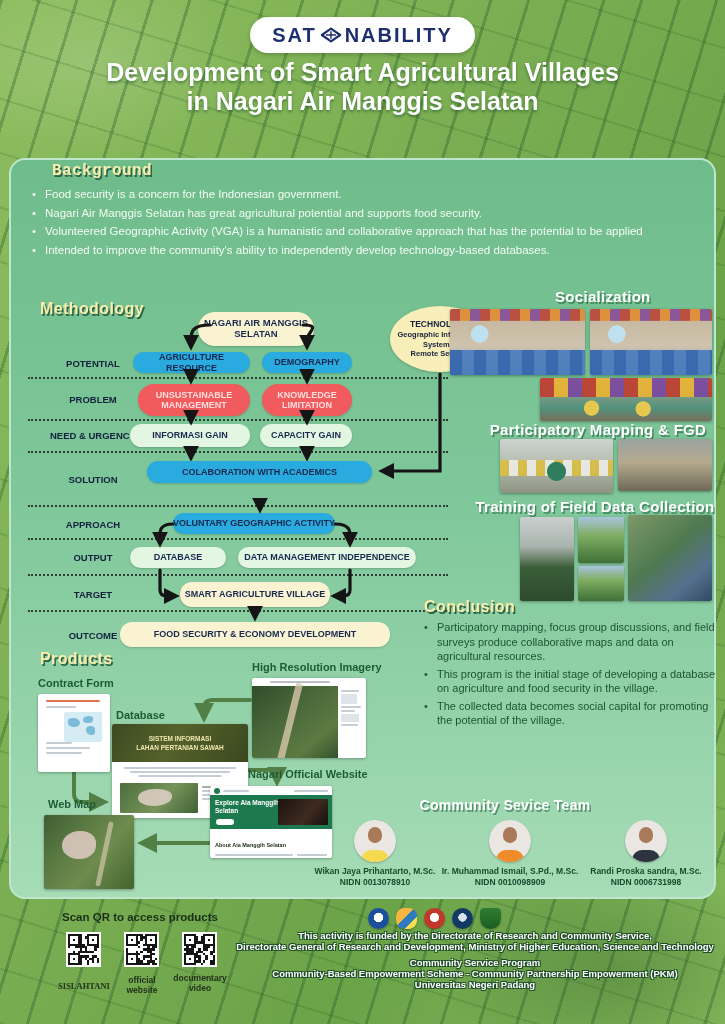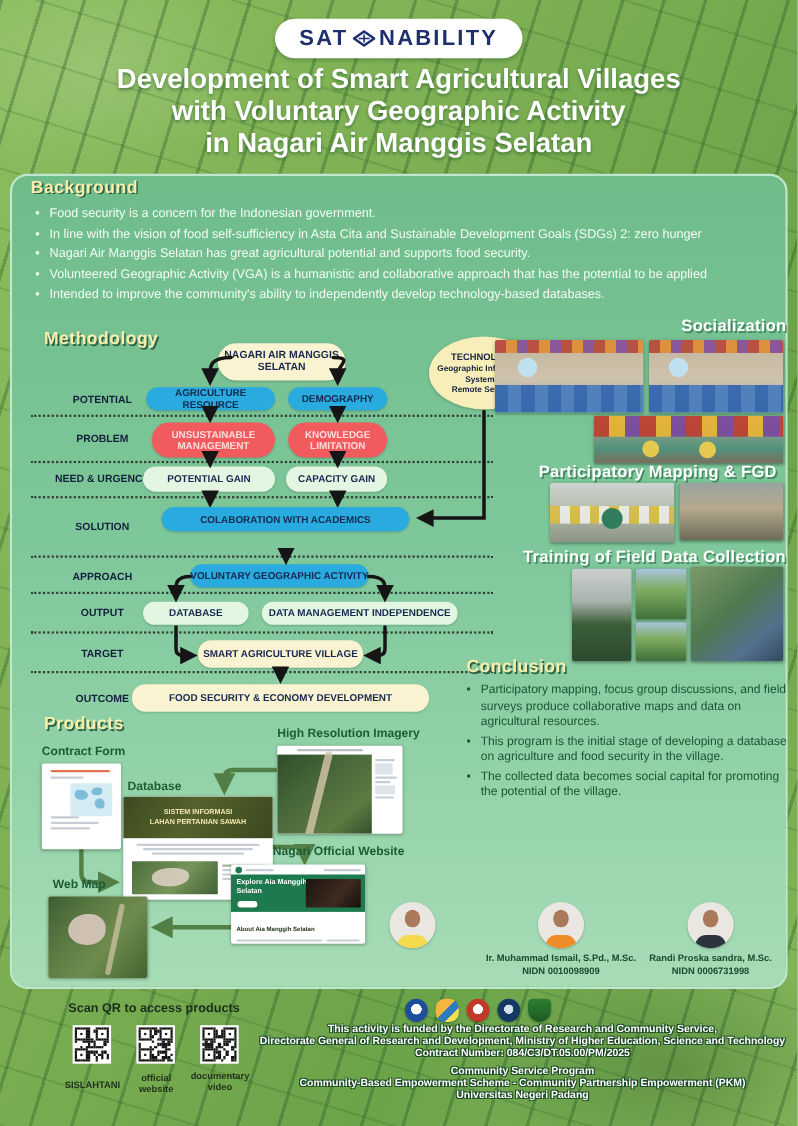--- a/index.html
+++ b/index.html
@@ -99,30 +99,28 @@
     <span style="display:inline-flex;width:22px;height:18px;">
       <svg viewBox="0 0 24 18" width="22" height="18">
           <path d="M2 9 L12 2 L22 9 L12 16 Z" fill="none" stroke="#1d2f6e" stroke-width="2.4" stroke-linejoin="round"></path>
           <path d="M6.5 9 H17.5 M12 5 V13" stroke="#1d2f6e" stroke-width="1.6"></path>
         </svg>
     </span>
     <span class="logo-txt">NABILITY</span>
   </div>
   <div class="abs title">
     <div>Development of Smart Agricultural Villages</div>
-    <div>with Voluntary Geographic Activity</div>
     <div>in Nagari Air Manggis Selatan</div>
   </div>
 
   <div class="abs panel"></div>
 
-  <div class="abs h-yellow" style="left:28px;top:162px;">Background</div>
+  <div class="abs h-yellow" style="left:52px;top:162px;font-family:Liberation Mono, monospace;">Background</div>
   <ul class="abs bullets" style="left:30px;top:185px;width:672px;">
     <li>Food security is a concern for the Indonesian government.</li>
-    <li>In line with the vision of food self-sufficiency in Asta Cita and  Sustainable Development Goals (SDGs) 2: zero hunger</li>
     <li>Nagari Air Manggis Selatan has great agricultural potential and supports food security.</li>
     <li>Volunteered Geographic Activity (VGA) is a humanistic and collaborative approach that has the potential to be applied</li>
     <li>Intended to improve the community's ability to independently develop technology-based databases.</li>
   </ul>
 
   <div class="abs h-yellow" style="left:40px;top:300px;">Methodology</div>
 
   <div class="abs pill cream" style="left:198px;top:312px;width:116px;height:34px;border-radius:17px;flex-direction:column;font-size:9.5px;">
     <span>NAGARI AIR MANGGIS</span>
     <span>SELATAN</span>
@@ -141,21 +139,21 @@
   <div class="abs rowlab" style="top:474px;">SOLUTION</div>
   <div class="abs rowlab" style="top:519px;">APPROACH</div>
   <div class="abs rowlab" style="top:552px;">OUTPUT</div>
   <div class="abs rowlab" style="top:589px;">TARGET</div>
   <div class="abs rowlab" style="top:630px;">OUTCOME</div>
 
   <div class="abs pill blue" style="left:133px;top:352px;width:117px;height:21px;">AGRICULTURE RESOURCE</div>
   <div class="abs pill blue" style="left:262px;top:352px;width:90px;height:21px;">DEMOGRAPHY</div>
   <div class="abs pill red" style="left:138px;top:384px;width:112px;height:32px;border-radius:16px;padding:0 10px;box-sizing:border-box;">UNSUSTAINABLE MANAGEMENT</div>
   <div class="abs pill red" style="left:262px;top:384px;width:90px;height:32px;border-radius:16px;padding:0 10px;box-sizing:border-box;">KNOWLEDGE LIMITATION</div>
-  <div class="abs pill green" style="left:130px;top:424px;width:120px;height:23px;">POTENTIAL GAIN</div>
+  <div class="abs pill green" style="left:130px;top:424px;width:120px;height:23px;">INFORMASI GAIN</div>
   <div class="abs pill green" style="left:260px;top:424px;width:92px;height:23px;">CAPACITY GAIN</div>
   <div class="abs pill blue" style="left:147px;top:461px;width:225px;height:22px;z-index:2;">COLABORATION WITH ACADEMICS</div>
   <div class="abs pill blue" style="left:173px;top:513px;width:162px;height:21px;">VOLUNTARY GEOGRAPHIC ACTIVITY</div>
   <div class="abs pill green" style="left:130px;top:547px;width:96px;height:21px;">DATABASE</div>
   <div class="abs pill green" style="left:238px;top:547px;width:178px;height:21px;">DATA MANAGEMENT INDEPENDENCE</div>
   <div class="abs pill cream" style="left:180px;top:582px;width:150px;height:25px;">SMART AGRICULTURE VILLAGE</div>
   <div class="abs pill cream" style="left:120px;top:622px;width:270px;height:25px;">FOOD SECURITY &amp; ECONOMY DEVELOPMENT</div>
 
   <div class="abs dot" style="top:377px;"></div>
   <div class="abs dot" style="top:419px;"></div>
@@ -192,21 +190,21 @@
       <path d="M255 609 L255 617"></path>
     </g>
     <g fill="none" stroke="#517f46" stroke-width="4" stroke-linecap="round" marker-end="url(#ag)">
       <path d="M74 773 L74 794 Q74 802 82 802 L103 802"></path>
       <path d="M250 700 L212 700 Q204 700 204 708 L204 717"></path>
       <path d="M248 770 L269 770 Q277 770 277 777 L277 781"></path>
       <path d="M218 843 L143 843"></path>
     </g>
   </svg>
 
-  <div class="abs h-white" style="left:555px;top:288px;width:160px;text-align:right;">Socialization</div>
+  <div class="abs h-white" style="left:555px;top:288px;width:160px;text-align:left;">Socialization</div>
   <div class="abs ph ph-class" style="left:450px;top:309px;width:135px;height:66px;"></div>
   <div class="abs ph ph-class" style="left:590px;top:309px;width:122px;height:66px;"></div>
   <div class="abs ph ph-group" style="left:540px;top:378px;width:172px;height:43px;"></div>
 
   <div class="abs h-white" style="left:478px;top:421px;width:240px;text-align:center;">Participatory Mapping &amp; FGD</div>
   <div class="abs ph ph-banner" style="left:500px;top:439px;width:113px;height:54px;"></div>
   <div class="abs ph ph-table" style="left:618px;top:439px;width:94px;height:52px;"></div>
 
   <div class="abs h-white" style="left:470px;top:498px;width:250px;text-align:center;">Training of Field Data Collection</div>
   <div class="abs ph ph-sky" style="left:520px;top:517px;width:54px;height:84px;"></div>
@@ -300,34 +298,39 @@
       </div>
     </div>
   </div>
 
   <div class="abs prodlab" style="left:48px;top:798px;">Web Map</div>
   <div class="abs ph" style="left:44px;top:815px;width:90px;height:74px;background:linear-gradient(130deg,#3e5e33 0%,#5d7c44 35%,#6f8c4e 60%,#42632f 100%);">
     <div style="position:absolute;left:18px;top:16px;width:34px;height:28px;background:rgba(226,205,198,.85);border-radius:55% 45% 50% 50%;"></div>
     <div style="position:absolute;left:58px;top:6px;width:5px;height:66px;background:rgba(210,198,168,.7);transform:rotate(12deg);border-radius:3px;"></div>
   </div>
 
+  <div class="abs h-white" style="left:400px;top:797px;width:210px;text-align:center;font-size:14px;">Community Sevice Team</div>
 
   <div class="abs avatar" style="left:354px;top:820px;">
     <span class="head"></span>
     <span class="torso" style="background:#f5d94f;"></span>
   </div>
   <div class="abs avatar" style="left:489px;top:820px;">
     <span class="head"></span>
     <span class="torso" style="background:#ef8c2a;"></span>
   </div>
   <div class="abs avatar" style="left:625px;top:820px;">
     <span class="head"></span>
     <span class="torso" style="background:#2c3440;"></span>
   </div>
 
+  <div class="abs tname" style="left:305px;top:866px;">
+    <div>Wikan Jaya Prihantarto, M.Sc.</div>
+    <div>NIDN 0013078910</div>
+  </div>
   <div class="abs tname" style="left:440px;top:866px;">
     <div>Ir. Muhammad Ismail, S.Pd., M.Sc.</div>
     <div>NIDN 0010098909</div>
   </div>
   <div class="abs tname" style="left:576px;top:866px;">
     <div>Randi Proska sandra, M.Sc.</div>
     <div>NIDN 0006731998</div>
   </div>
 
   <div class="abs" style="left:62px;top:911px;font-size:11.5px;font-weight:bold;color:#1c2e1a;">Scan QR to access products</div>
@@ -619,34 +622,33 @@
       <i style="grid-column:13;grid-row:12;"></i>
       <i style="grid-column:1;grid-row:13;"></i>
       <i style="grid-column:2;grid-row:13;"></i>
       <i style="grid-column:3;grid-row:13;"></i>
       <i style="grid-column:4;grid-row:13;"></i>
       <i style="grid-column:5;grid-row:13;"></i>
       <i style="grid-column:8;grid-row:13;"></i>
       <i style="grid-column:12;grid-row:13;"></i>
       <i style="grid-column:13;grid-row:13;"></i>
     </div>
-  <div class="abs qrlab" style="left:54px;top:981px;width:60px;">SISLAHTANI</div>
+  <div class="abs qrlab" style="left:54px;top:981px;width:60px;font-family:Liberation Serif, serif;">SISLAHTANI</div>
   <div class="abs qrlab" style="left:115px;top:975px;width:54px;">official website</div>
   <div class="abs qrlab" style="left:172px;top:973px;width:56px;">documentary video</div>
 
   <div class="abs" style="left:368px;top:908px;width:150px;display:flex;gap:7px;">
     <span class="emblem" style="background:radial-gradient(circle at 50% 45%,#fff 0 30%,#1b4f9c 32%);"></span>
     <span class="emblem" style="border-radius:40%;background:linear-gradient(135deg,#f4b63f 0 45%,#2e7bbf 45% 70%,#f4e04f 70%);"></span>
     <span class="emblem" style="background:radial-gradient(circle at 50% 45%,#fff 0 28%,#c0392b 30% 70%,#8e2a20 72%);"></span>
     <span class="emblem" style="background:radial-gradient(circle at 50% 45%,#d8e2ef 0 26%,#123a63 28%);"></span>
     <span class="emblem" style="border-radius:20% 20% 50% 50%;background:linear-gradient(180deg,#2e7d32,#1d5c22);"></span>
   </div>
 
   <div class="abs" style="left:235px;top:930px;width:480px;text-align:center;">
     <div class="outline-w" style="font-size:9.5px;line-height:11px;">This activity is funded by the Directorate of Research and Community Service,</div>
     <div class="outline-w" style="font-size:9.5px;line-height:11px;">Directorate General of Research and Development,  Ministry of Higher Education, Science and Technology</div>
-    <div class="outline-w" style="font-size:9.5px;line-height:11px;">Contract Number: 084/C3/DT.05.00/PM/2025</div>
     <div class="outline-w" style="font-size:9.5px;line-height:11px;margin-top:5px;">Community Service Program</div>
     <div class="outline-w" style="font-size:9.5px;line-height:11px;">Community-Based Empowerment Scheme - Community Partnership Empowerment (PKM)</div>
     <div class="outline-w" style="font-size:9.5px;line-height:11px;">Universitas Negeri Padang</div>
   </div>
 
 </div>
 
 </body></html>

